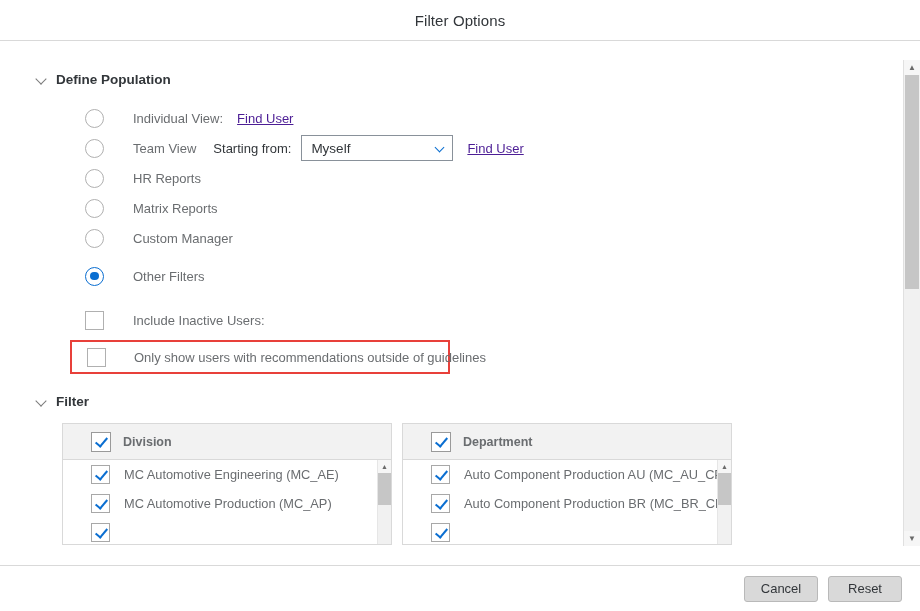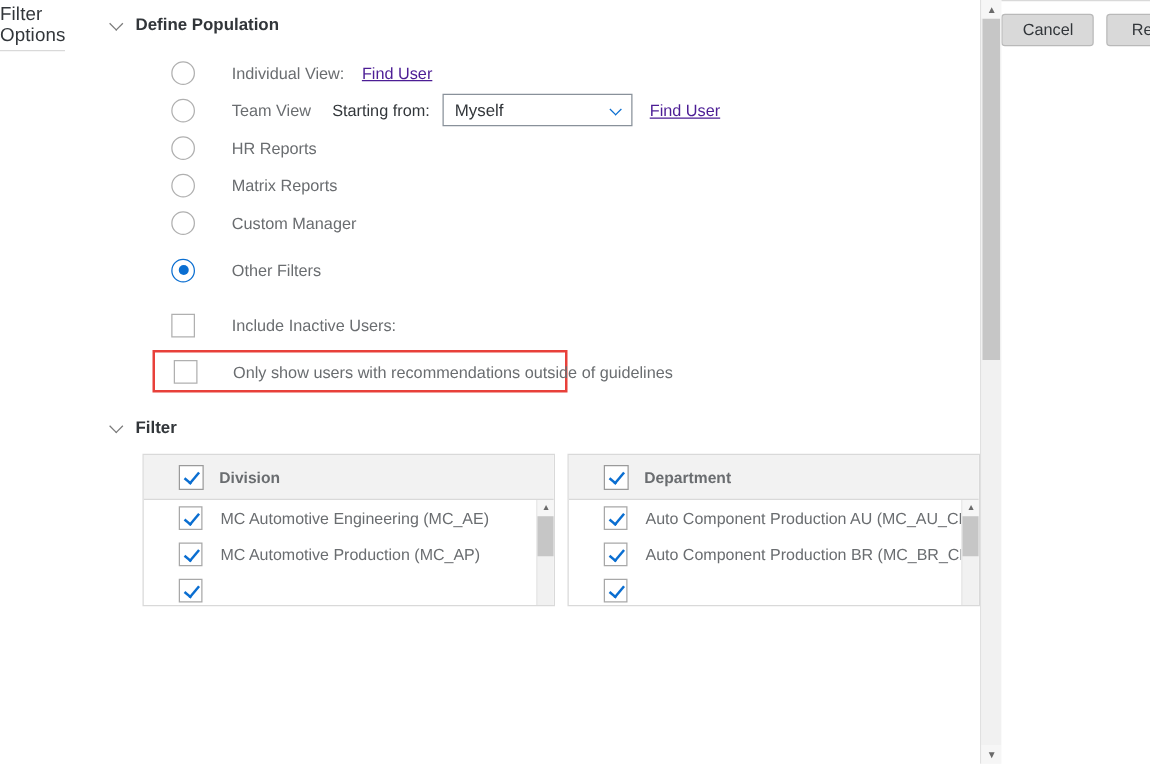--- a/index.html
+++ b/index.html
@@ -10,22 +10,24 @@
     overflow: hidden;
     font-family: "Liberation Sans", sans-serif;
     background: #ffffff;
     color: #32363a;
   }
 
   .dialog {
     width: 920px;
     height: 611px;
     display: flex;
-    position: relative;
-    background: #ffffff;
+    flex-direction: column;
+    position: relative;
+    background: #ffffff;
+    gap: 19px;
   }
 
   
   .titlebar {
     height: 41px;
     flex: 0 0 41px;
     display: flex;
     align-items: center;
     justify-content: center;
     border-bottom: 1px solid #d9d9d9;
@@ -230,21 +232,21 @@
     align-items: center;
     padding-left: 85px;
     height: 32px;
   }
   .cb-row .opt-label { color: #6a6d70; }
 
   
   .highlight-wrap {
     margin-left: 70px;
     margin-top: 4px;
-    width: 332px;
+    width: 380px;
     height: 34px;
     border: 2px solid #e8403a;
     display: flex;
     align-items: center;
     padding-left: 15px;
     background: #ffffff;
   }
   .highlight-wrap .cb { margin-right: 11px; }
 
   

